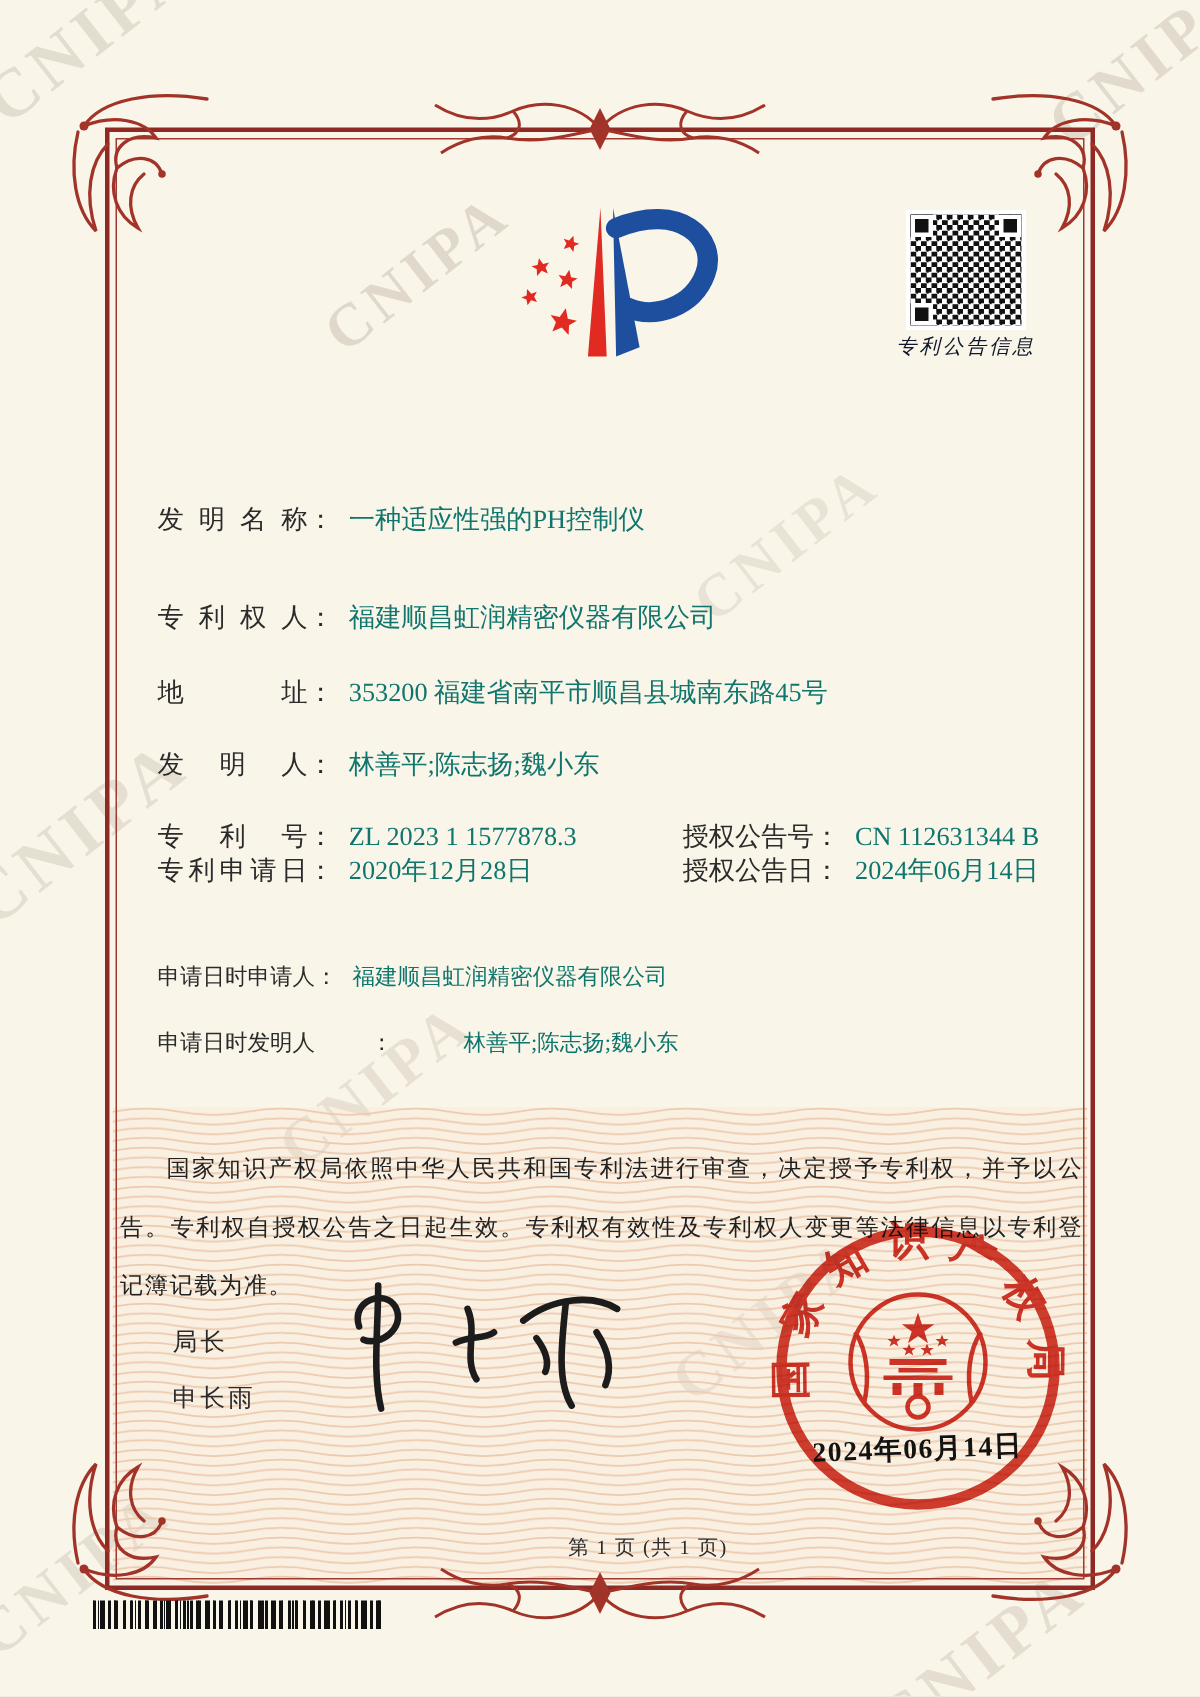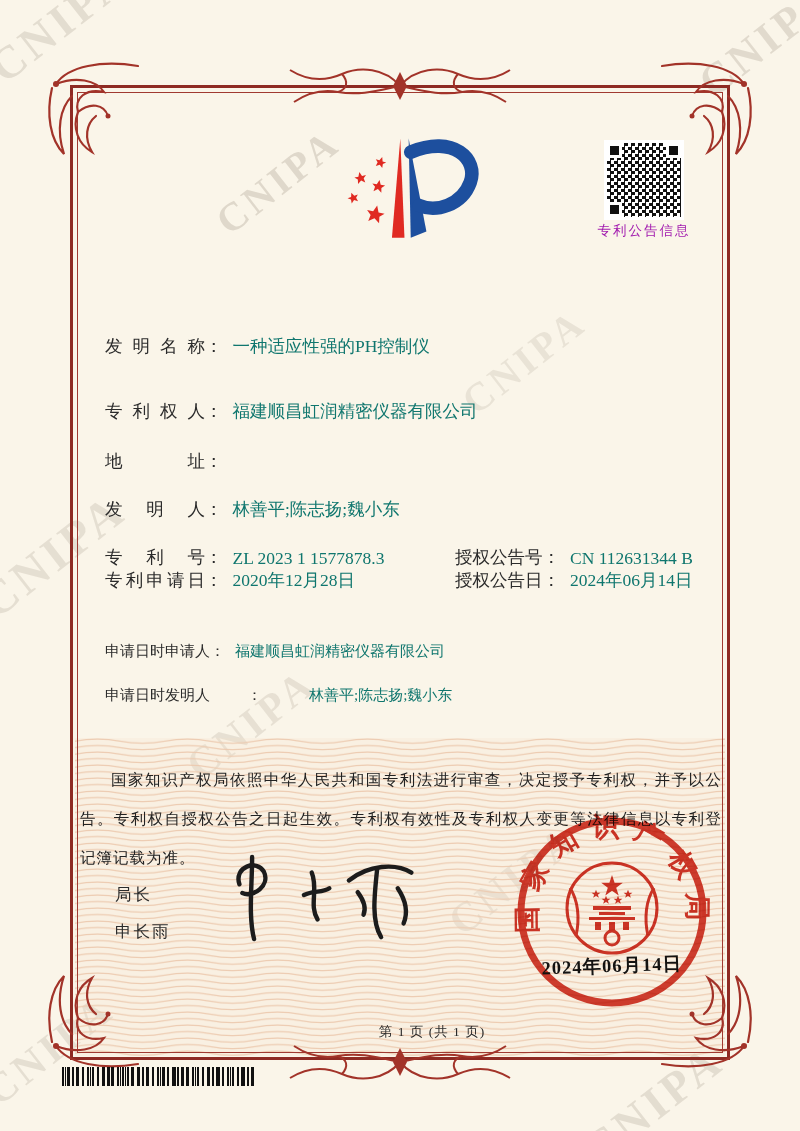--- a/index.html
+++ b/index.html
@@ -29,25 +29,25 @@
   
   .certno{position:absolute;left:103px;top:141px;font-size:17.5px;letter-spacing:2.5px;}
   .logo{position:absolute;left:328px;top:126px;}
   .qr{position:absolute;left:604px;top:140px;width:80px;height:80px;background:#fff;padding:3px;box-sizing:border-box;}
   .qr-inner{position:relative;width:100%;height:100%;
     background:repeating-conic-gradient(#111 0 25%,#fff 0 50%) 0 0/7px 7px;}
   .finder{position:absolute;width:15px;height:15px;background:#111;
     box-shadow:inset 0 0 0 3px #fff,inset 0 0 0 6px #111;}
   .f-tl{left:0;top:0;} .f-tr{right:0;top:0;} .f-bl{left:0;bottom:0;}
   .qr-caption{position:absolute;left:586px;top:222px;width:116px;text-align:center;
-    font-size:13.5px;letter-spacing:2px;color:#a21caf;}
+    font-size:13.5px;letter-spacing:2px;color:#0f172a;font-style:italic;}
   .title{position:absolute;left:0;top:241px;width:100%;text-align:center;
     font-size:35px;font-weight:600;letter-spacing:19px;padding-left:19px;box-sizing:border-box;color:#141414;}
   
-  .row{position:absolute;left:105px;display:flex;align-items:flex-end;font-size:17.5px;white-space:nowrap;}
+  .row{position:absolute;left:105px;display:flex;align-items:center;font-size:17.5px;white-space:nowrap;}
   .row.small{font-size:15px;}
   .lbl{display:inline-block;width:100px;text-align:justify;text-align-last:justify;}
   .lbl-plain{display:inline-block;}
   .colon{margin-right:10px;}
   .val{color:#0f766e;}
   .r1{top:334px;} .r2{top:399px;} .r3{top:449px;} .r4{top:497px;}
   .r5{top:545px;} .r6{top:568px;} .r7{top:642px;} .r8{top:686px;gap:37px;}
   .rc{left:455px;}
   
   .body-par{position:absolute;left:80px;top:760px;width:642px;
@@ -188,20 +188,21 @@
     <span class="val">一种适应性强的PH控制仪</span>
   </div>
   <div class="row r2">
     <span class="lbl">专利权人</span>
       <span class="colon">：</span>
     <span class="val">福建顺昌虹润精密仪器有限公司</span>
   </div>
   <div class="row r3">
     <span class="lbl">地址</span>
       <span class="colon">：</span>
+    <span class="val">353200 福建省南平市顺昌县城南东路45号</span>
   </div>
   <div class="row r4">
     <span class="lbl">发明人</span>
       <span class="colon">：</span>
     <span class="val">林善平;陈志扬;魏小东</span>
   </div>
   <div class="row r5">
     <span class="lbl">专利号</span>
       <span class="colon">：</span>
     <span class="val">ZL 2023 1 1577878.3</span>

